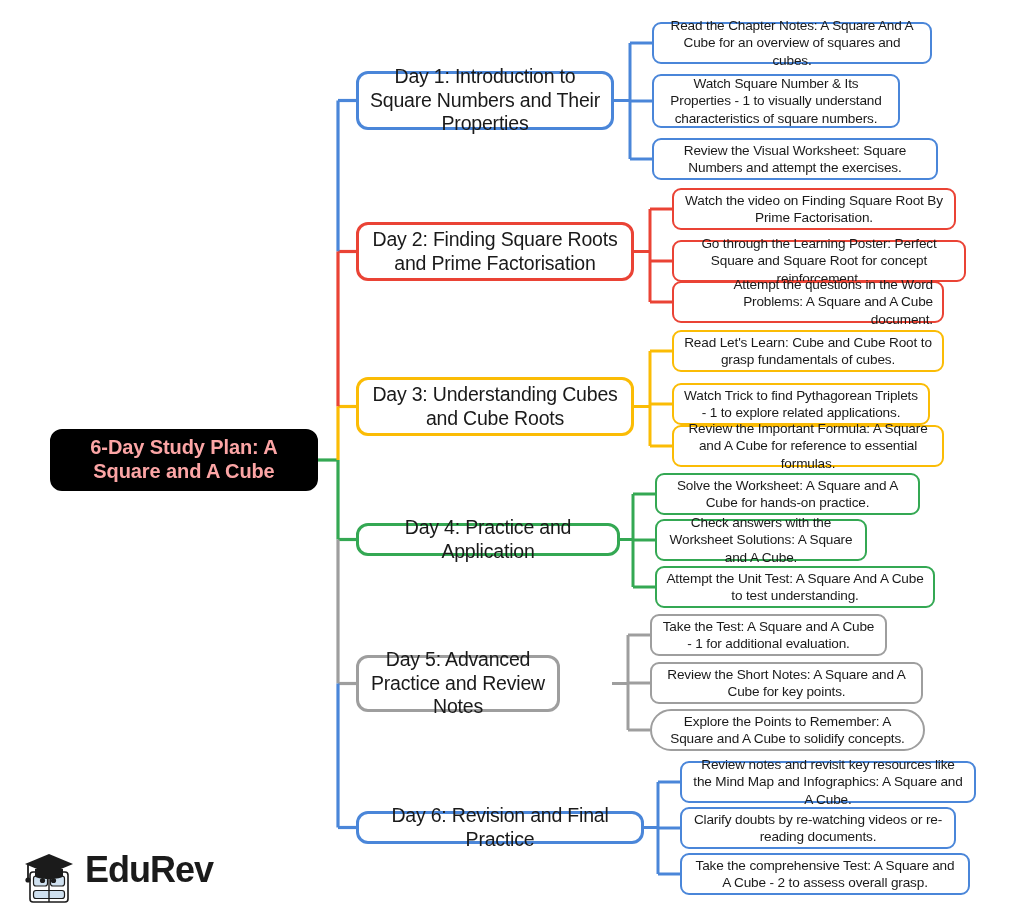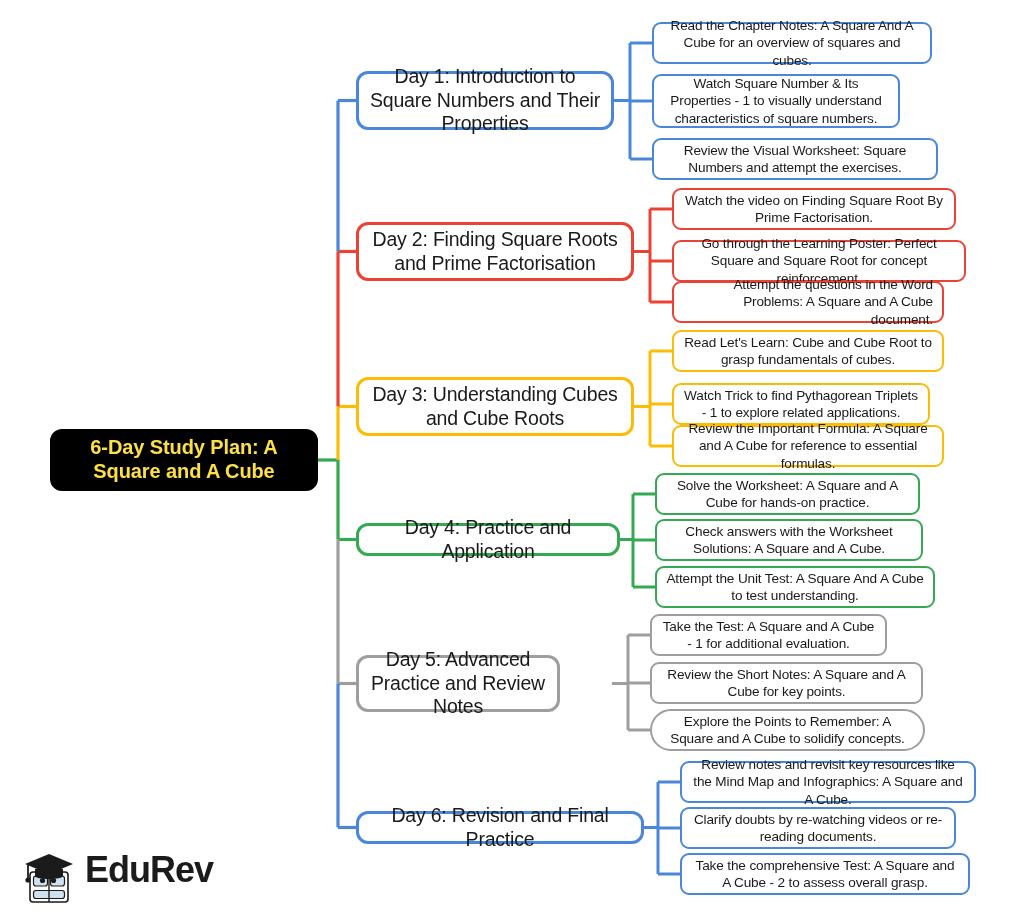--- a/index.html
+++ b/index.html
@@ -34,21 +34,21 @@
     justify-content: center;
     text-align: center;
     background: #ffffff;
     border-style: solid;
     color: #1a1a1a;
   }
 
   
   .node.root {
     background: #000000;
-    color: #fde047;
+    color: #fca5a5;
     border: 2px solid #000000;
     border-radius: 12px;
     font-size: 20px;
     font-weight: bold;
     line-height: 1.18;
     padding: 6px 12px;
     letter-spacing: -0.1px;
   }
 
   
@@ -186,21 +186,21 @@
   <div class="node leaf" style="left: 672px; top: 425px; width: 272px; height: 42px; border-color: rgb(251, 188, 5);">
     <span>Review the Important Formula: A Square and A Cube for reference to essential formulas.</span>
   </div>
 
   <div class="node day" style="left: 356px; top: 523px; width: 264px; height: 33px; border-color: rgb(52, 168, 83);">
     <span>Day 4: Practice and Application</span>
   </div>
   <div class="node leaf" style="left: 655px; top: 473px; width: 265px; height: 42px; border-color: rgb(52, 168, 83);">
     <span>Solve the Worksheet: A Square and A Cube for hands-on practice.</span>
   </div>
-  <div class="node leaf" style="left: 655px; top: 519px; width: 268px; height: 42px; border-color: rgb(52, 168, 83);">
+  <div class="node leaf" style="left: 655px; top: 519px; width: 212px; height: 42px; border-color: rgb(52, 168, 83);">
     <span>Check answers with the Worksheet Solutions: A Square and A Cube.</span>
   </div>
   <div class="node leaf" style="left: 655px; top: 566px; width: 280px; height: 42px; border-color: rgb(52, 168, 83);">
     <span>Attempt the Unit Test: A Square And A Cube to test understanding.</span>
   </div>
 
   <div class="node day" style="left: 356px; top: 655px; width: 204px; height: 57px; border-color: rgb(158, 158, 158);">
     <span>Day 5: Advanced Practice and Review Notes</span>
   </div>
   <div class="node leaf" style="left: 650px; top: 614px; width: 237px; height: 42px; border-color: rgb(158, 158, 158);">

